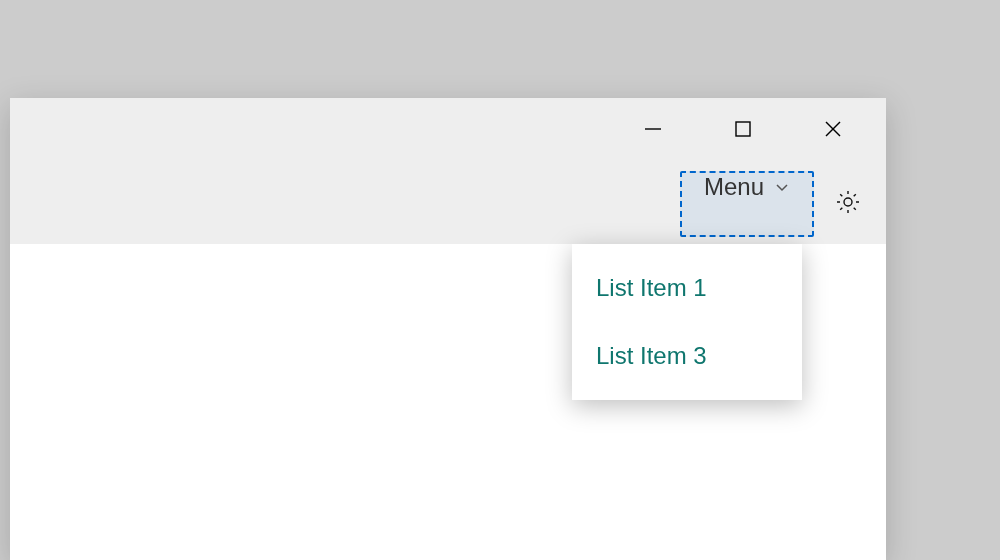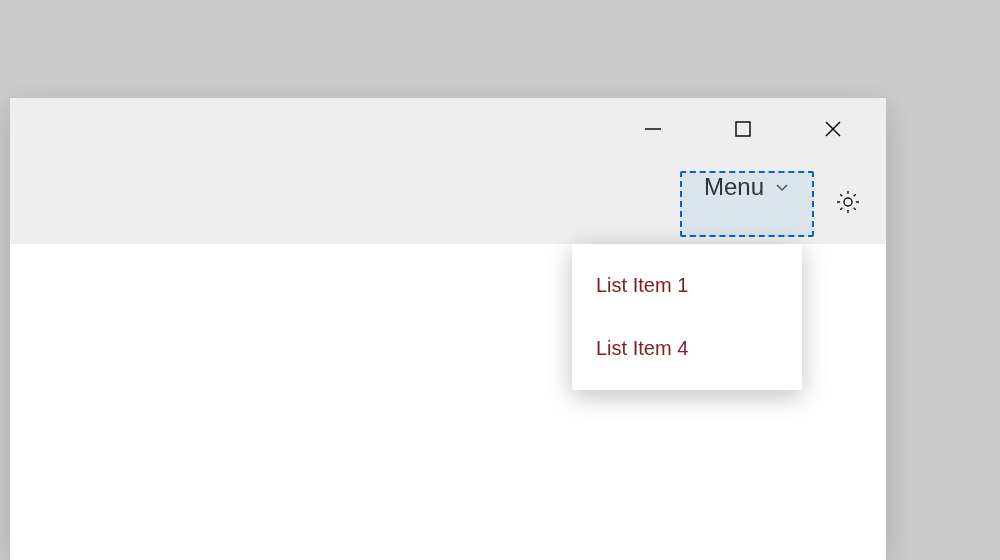--- a/index.html
+++ b/index.html
@@ -102,22 +102,22 @@
       position: absolute;
       top: 244px;
       left: 572px;
       width: 230px;
       background: #ffffff;
       box-shadow: 0 6px 24px rgba(0,0,0,0.25);
       padding: 10px 0;
     }
     .dropdown-item {
       padding: 20px 24px;
-      font-size: 20px;
-      color: #7f1d1d;
+      font-size: 24px;
+      color: #0f766e;
     }
   </style>
 </head>
 <body>
 
 <div class="window">
   <div class="titlebar">
     <div class="titlebar-btn">
       <span>
         <svg viewBox="0 0 20 20">
@@ -162,15 +162,15 @@
   </div>
 
   <div class="content"></div>
 </div>
 
 <div class="dropdown">
   <div class="dropdown-item">
     <span>List Item 1</span>
   </div>
   <div class="dropdown-item">
-    <span>List Item 4</span>
+    <span>List Item 3</span>
   </div>
 </div>
 
 </body></html>

